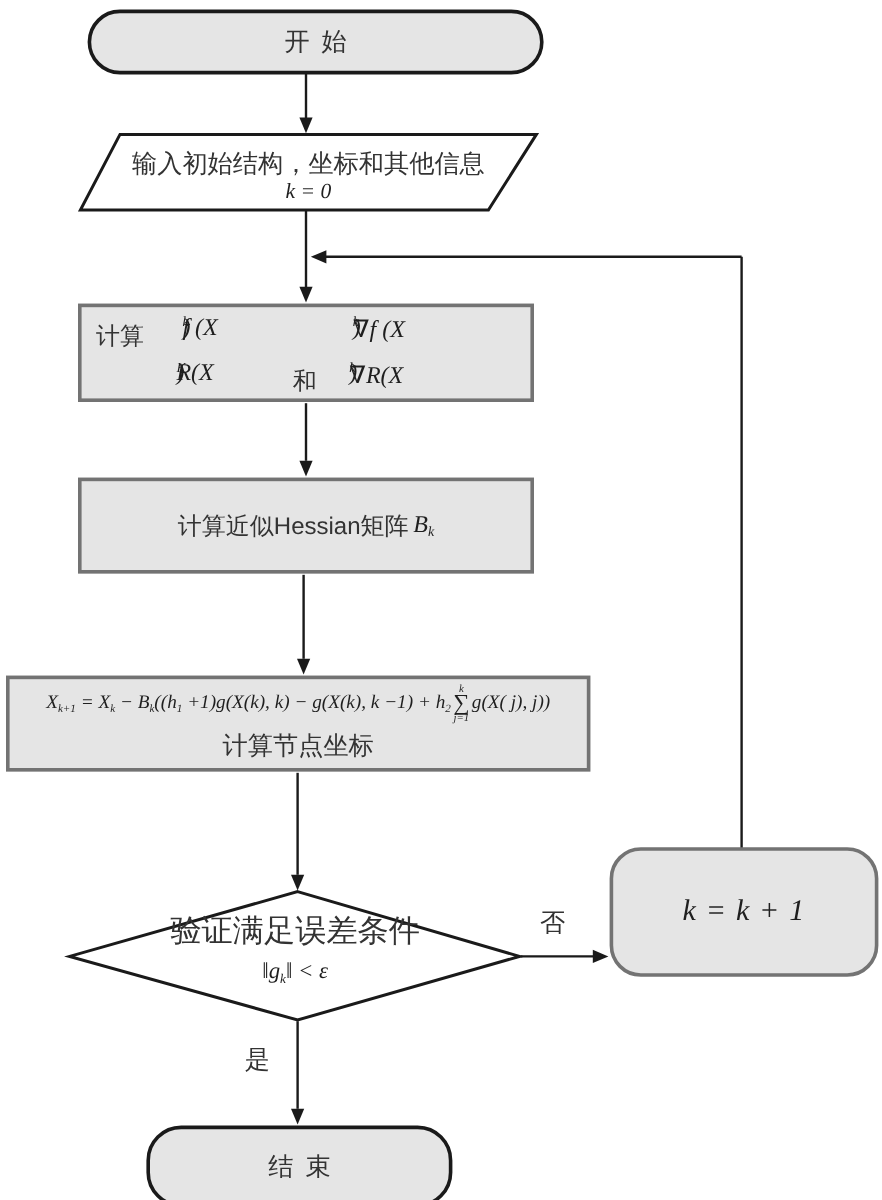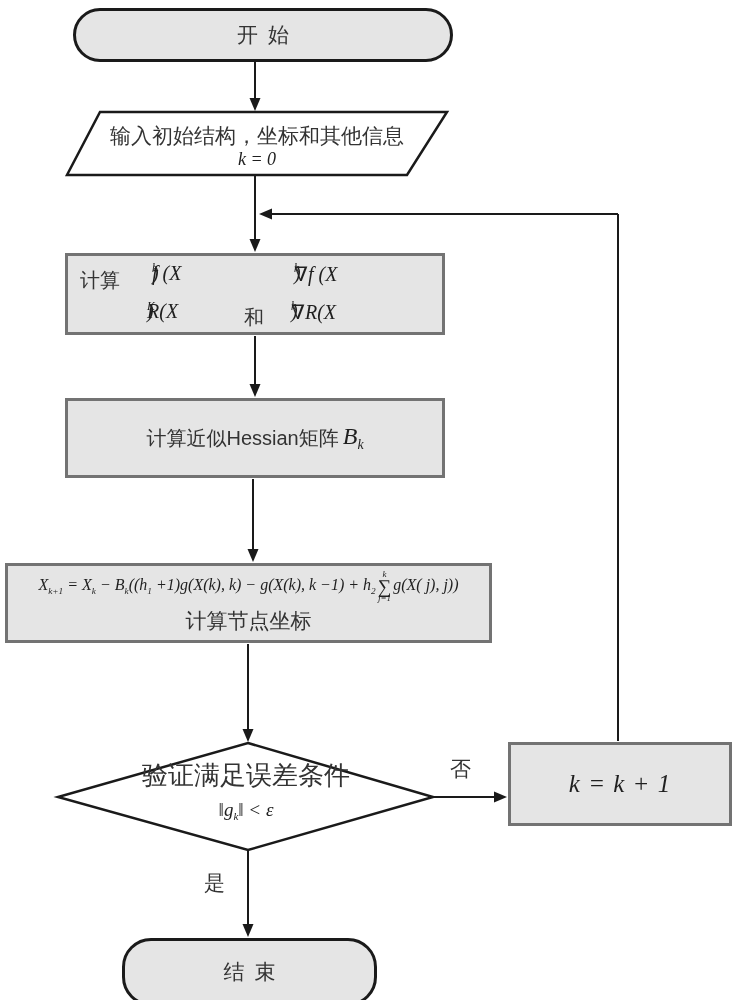--- a/index.html
+++ b/index.html
@@ -26,36 +26,36 @@
   .compute-box span{position:absolute;white-space:nowrap;}
   .c-verb{left:12px;top:11px;font-size:20px;}
   .c-f{left:84px;top:6px;font-size:20px;}
   .c-gf{left:226px;top:6px;font-size:20px;}
   .c-r{left:79px;top:44px;font-size:20px;}
   .c-and{left:176px;top:48px;font-size:20px;}
   .c-gr{left:223px;top:44px;font-size:20px;}
   
   .hessian-box{left:65px;top:398px;width:380px;height:80px;display:flex;align-items:center;justify-content:center;}
   .hessian-box .cn{font-size:20px;}
-  .hessian-box .math{font-size:24px;margin-left:4px;}
+  .hessian-box .math{font-size:20px;margin-left:4px;}
   
   .update-box{left:5px;top:563px;width:487px;height:80px;display:flex;flex-direction:column;
     align-items:center;justify-content:center;}
   .formula-line{font-size:16px;white-space:nowrap;line-height:1;}
   .sum{display:inline-flex;flex-direction:column;align-items:center;vertical-align:middle;
     line-height:0.85;margin:0 2px;}
   .sum-top,.sum-bot{font-size:9px;font-style:italic;}
   .sum-sym{font-size:19px;font-style:normal;}
   .update-caption{font-size:21px;margin-top:4px;}
   
   .decision-text{left:76px;top:758px;width:340px;text-align:center;}
   .decision-line1{font-size:26px;white-space:nowrap;}
   .decision-line2{font-size:19px;margin-top:6px;}
   
-  .k-box{left:508px;top:742px;width:224px;height:84px;display:flex;align-items:center;justify-content:center;}
+  .k-box{left:508px;top:706px;width:224px;height:108px;display:flex;align-items:center;justify-content:center;border-radius:26px;}
   .k-box .math{font-size:25px;letter-spacing:1px;}
   
   .edge-label{font-size:21px;white-space:nowrap;}
   .no-label{left:450px;top:755px;}
   .yes-label{left:204px;top:869px;}
   
   .start-node{left:73px;top:8px;width:380px;height:54px;}
   .end-node{left:122px;top:938px;width:255px;height:68px;}
 </style>
 </head>

